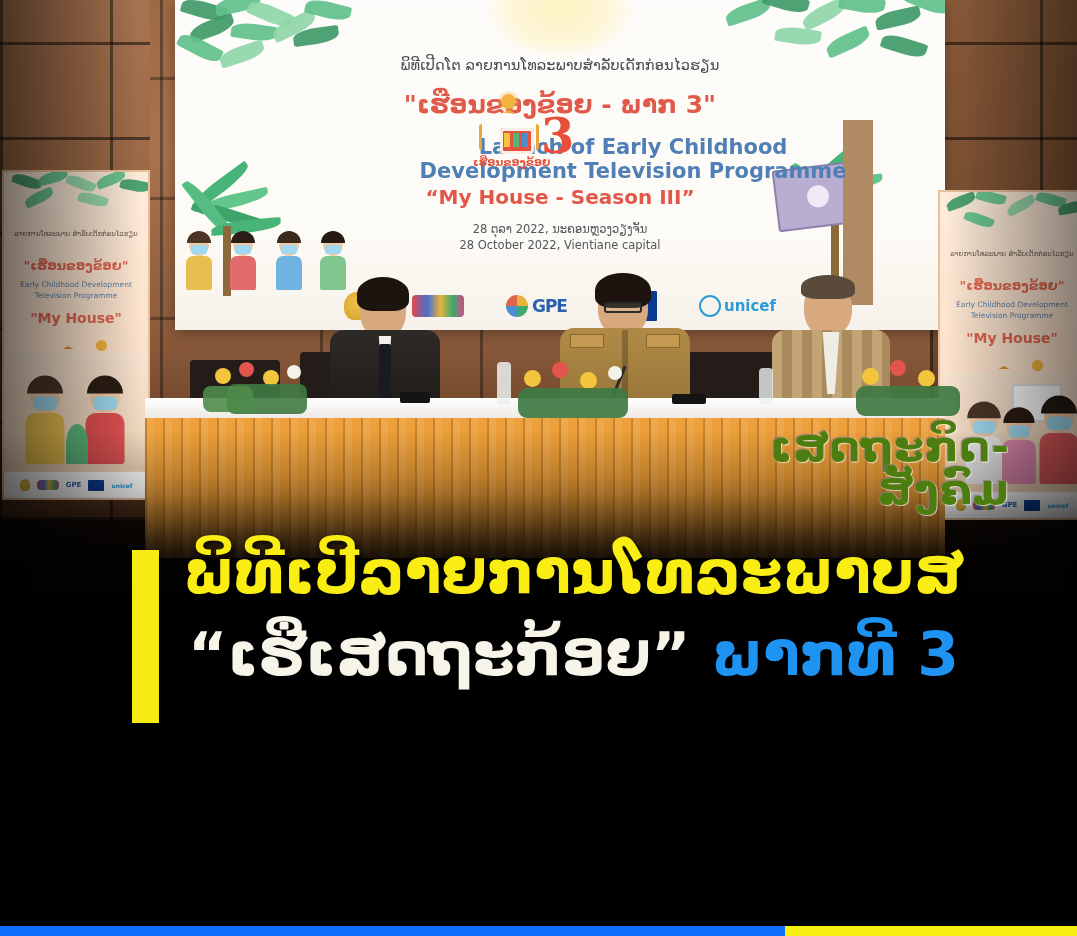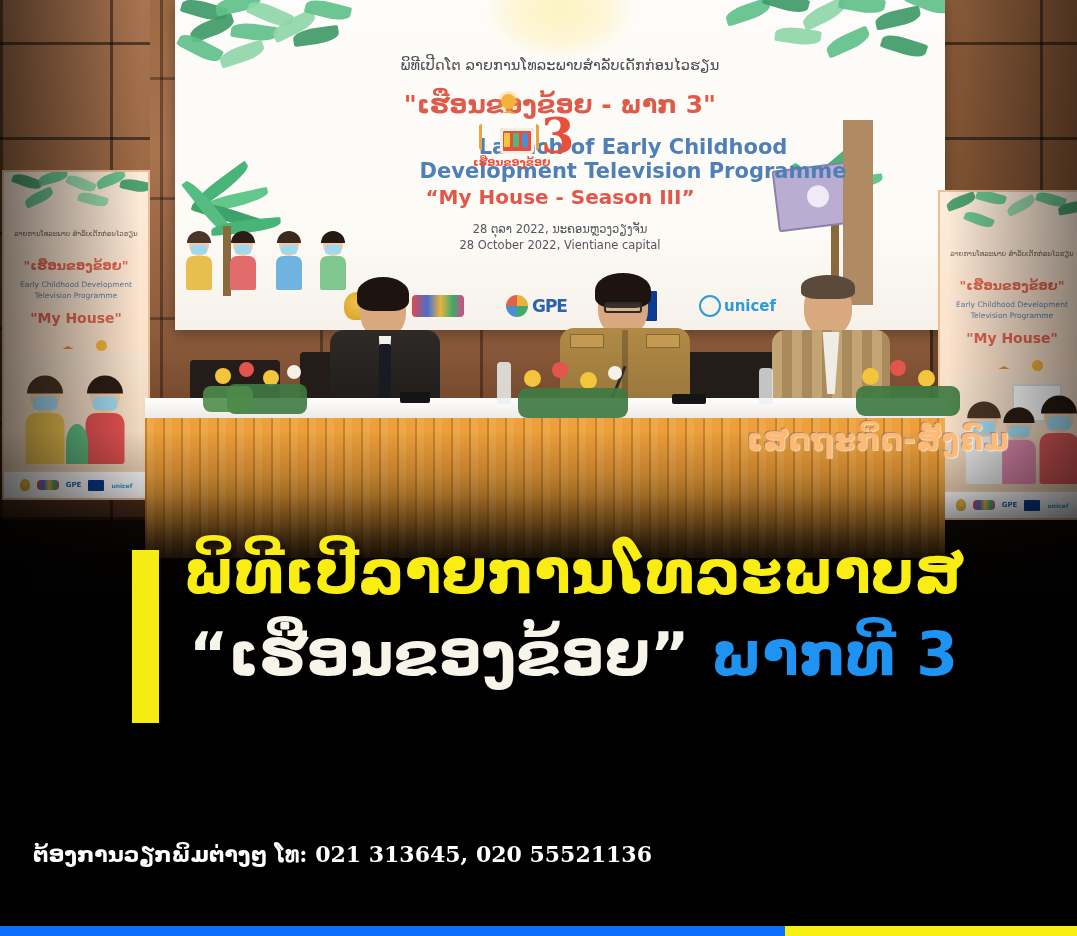--- a/index.html
+++ b/index.html
@@ -221,21 +221,21 @@
   .fade-sides {
     position:absolute; inset:0;
     background:
       linear-gradient(90deg, rgba(0,0,0,.55) 0%, rgba(0,0,0,0) 13%, rgba(0,0,0,0) 88%, rgba(0,0,0,.45) 100%);
     pointer-events:none;
   }
 
   
   #watermark { position:absolute; left:640px; top:425px; width:370px; text-align:right; }
   .wm-lao {
-    font-size:30px; font-weight:bold; color:#fdba74;
+    font-size:43px; font-weight:bold; color:#4d7c0f;
     letter-spacing:1px; line-height:1;
     text-shadow:
       0 0 2px rgba(255,255,255,.7),
       1px 1px 0 rgba(255,255,255,.5),
       -1px -1px 0 rgba(110,70,90,.6);
   }
   .wm-en {
     display:inline-block; margin-top:5px; padding:2px 16px 3px;
     background:rgba(92,110,138,.82); border-radius:13px;
     color:#f4f6fa; font-style:italic; font-weight:bold; font-size:19px;
@@ -600,30 +600,26 @@
   </div>
 
   <div id="watermark">
     <div class="wm-lao">ເສດຖະກິດ-ສັງຄົມ</div>
   </div>
 
   <div id="headline">
     <div class="accent-bar"></div>
     <div class="hl-line hl1">ພິທີເປີລາຍການໂທລະພາບສ</div>
     <div class="hl-line hl2">
-      <span class="w">“ເຮືອນຂອງຂ້ອຍ”</span>
+      <span class="w">“ເຮືເສດຖະກ້ອຍ”</span>
       <span class="b">ພາກທີ 3</span>
     </div>
   </div>
 
   <div id="contact">
-    <div class="ct-line">
-      <span>ຕ້ອງການວຽກພິມຕ່າງໆ</span>
-      <span class="wser">ໂທ: 021 313645, 020 55521136</span>
-    </div>
   </div>
 
   <div id="bottombars">
     <div id="bar-blue"></div>
     <div id="bar-yellow"></div>
   </div>
 
 </div>
 
 </body></html>

